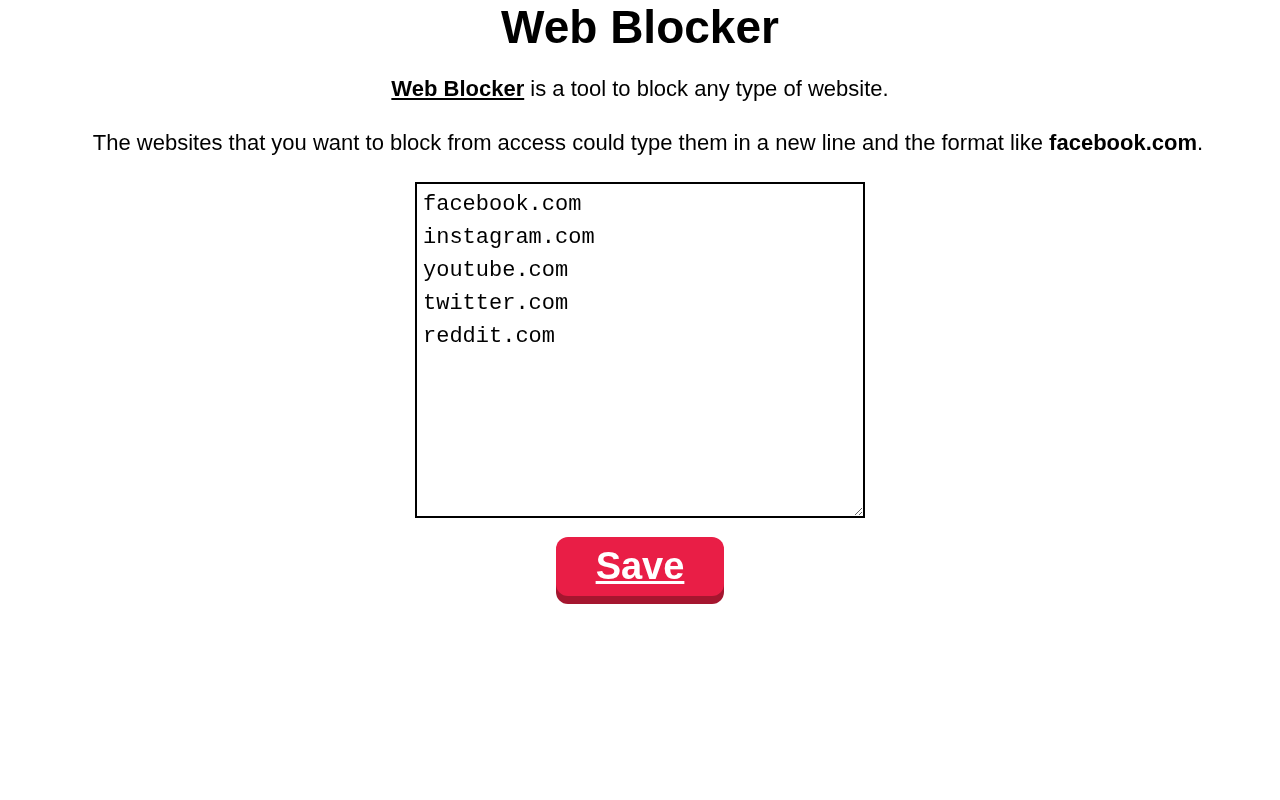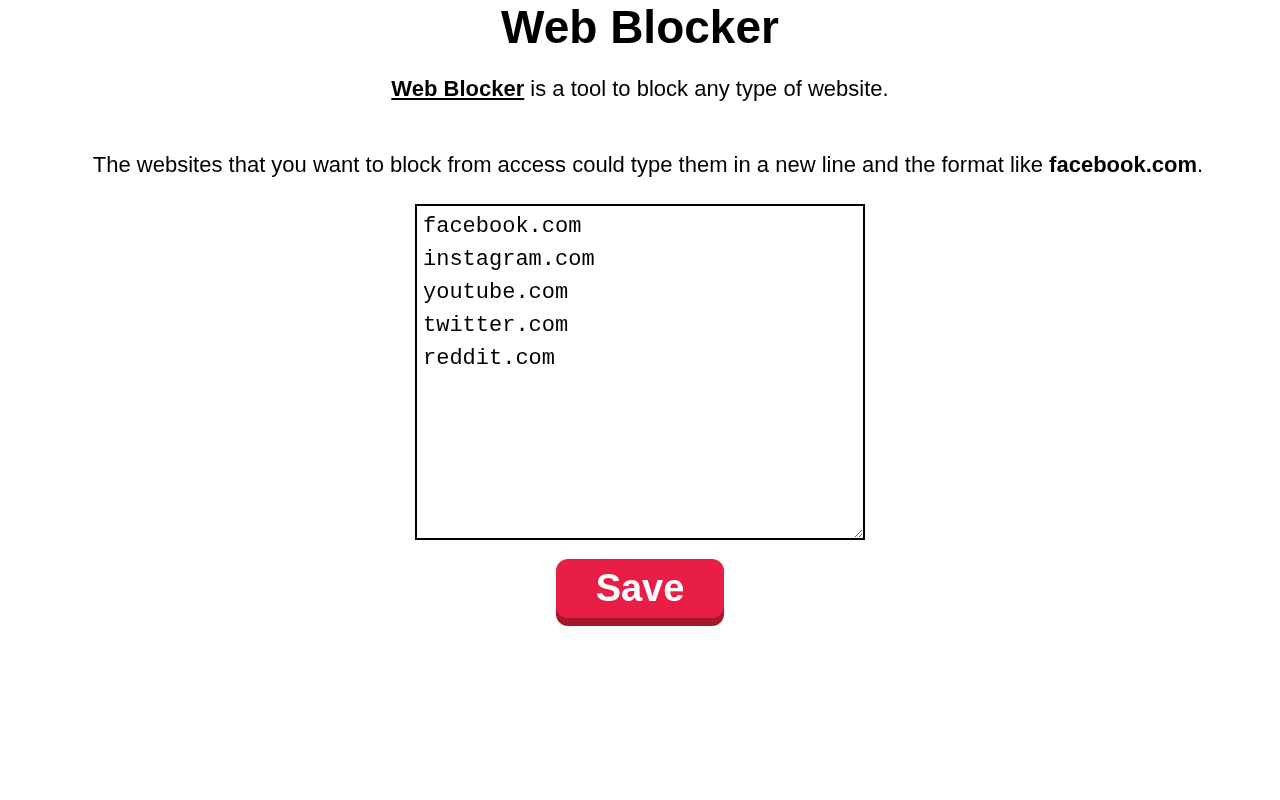--- a/index.html
+++ b/index.html
@@ -19,21 +19,21 @@
     }
     .title {
       font-size: 46px;
       font-weight: 700;
       margin: 0 0 22px 0;
       color: #000;
     }
     .desc-line {
       font-size: 22px;
       color: #000;
-      margin: 0 0 50px 0;
+      margin: 0 0 28px 0;
       font-weight: 400;
       text-align: center;
     }
     .desc-strong {
       font-weight: 700;
       text-decoration: underline;
     }
     .instruction {
       font-size: 22px;
       color: #000;
@@ -65,20 +65,21 @@
       padding: 8px 40px;
       font-size: 38px;
       font-weight: 700;
       font-family: "Helvetica Neue", Helvetica, Arial, sans-serif;
       color: #ffffff;
       background: #e91e46;
       border: none;
       border-radius: 12px;
       cursor: pointer;
       box-shadow: 0 8px 0 0 #a5162f;
+      text-decoration: underline;
     }
   </style>
 </head>
 <body>
 
 <div class="main">
   <h1 class="title">Web Blocker</h1>
 
   <p class="desc-line">
     <span class="desc-strong">Web Blocker</span><span> is a tool to block any type of website.</span>

